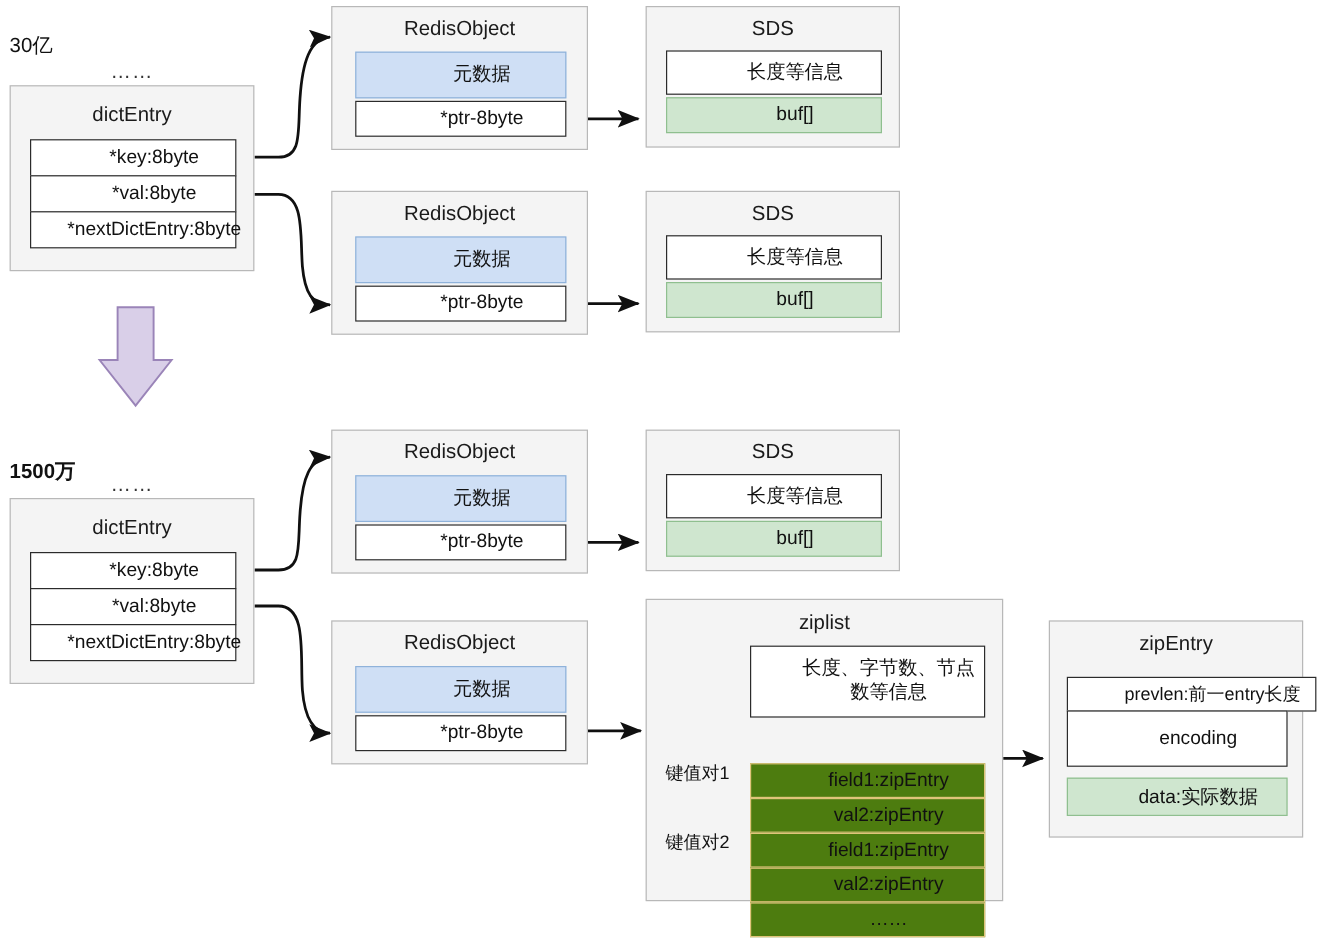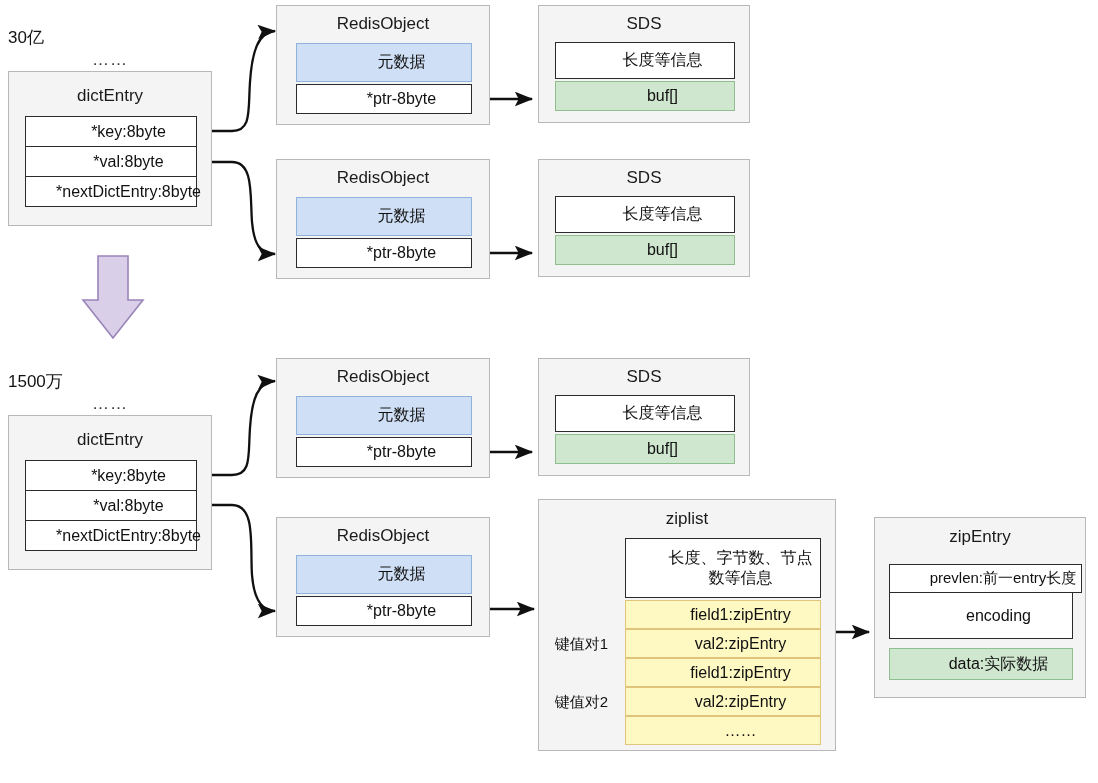--- a/index.html
+++ b/index.html
@@ -56,22 +56,23 @@
   }
   .rowbox.buf {
     background: #cfe6cf;
     border: 1.5px solid #8fbf8f;
   }
   .rowbox.data-green {
     background: #cfe6cf;
     border: 1.5px solid #8fbf8f;
   }
   .rowbox.zipentry-row {
-    background: #fef9c3;
+    background: #4d7c0f;
     border: 1.3px solid #e0c47a;
+    margin-top: 36px;
   }
   .rowbox.hdr {
     background: #ffffff;
     border: 1.7px solid #2b2b2b;
     line-height: 1.25;
     text-align: center;
     flex-direction: column;
     white-space: normal;
   }
 
@@ -167,21 +168,21 @@
     <div class="rowbox meta" style="left:19px; top:37px; width:176px; height:39px;">元数据</div>
     <div class="rowbox" style="left:19px; top:78px; width:176px; height:30px;">*ptr-8byte</div>
   </div>
 
   <div class="card" style="left:538px; top:159px; width:212px; height:118px;">
     <div class="card-title" style="top:8px;">SDS</div>
     <div class="rowbox" style="left:16px; top:36px; width:180px; height:37px;">长度等信息</div>
     <div class="rowbox buf" style="left:16px; top:75px; width:180px; height:30px;">buf[]</div>
   </div>
 
-  <div class="label" style="left:8px; top:370px; width:204px;">1500万</div>
+  <div class="label" style="left:8px; top:381px; width:204px;font-weight:bold;">1500万</div>
   <div class="dots" style="left:8px; top:394px; width:204px;">……</div>
 
   <div class="card" style="left:8px; top:415px; width:204px; height:155px;">
     <div class="card-title" style="top:14px;">dictEntry</div>
     <div class="rowbox" style="left:16px; top:44px; width:172px; height:31px;">*key:8byte</div>
     <div class="rowbox" style="left:16px; top:74px; width:172px; height:31px;">*val:8byte</div>
     <div class="rowbox" style="left:16px; top:104px; width:172px; height:31px;">*nextDictEntry:8byte</div>
   </div>
 
   <div class="card" style="left:276px; top:358px; width:214px; height:120px;">
@@ -213,18 +214,18 @@
     <div class="rowbox zipentry-row" style="left:86px; top:158px; width:196px; height:29px;">field1:zipEntry</div>
     <div class="rowbox zipentry-row" style="left:86px; top:187px; width:196px; height:29px;">val2:zipEntry</div>
     <div class="rowbox zipentry-row" style="left:86px; top:216px; width:196px; height:29px;">……</div>
   </div>
 
   <div class="label small" style="left:542px; top:635px; width:66px; text-align:right;">键值对1</div>
   <div class="label small" style="left:542px; top:693px; width:66px; text-align:right;">键值对2</div>
 
   <div class="card" style="left:874px; top:517px; width:212px; height:181px;">
     <div class="card-title" style="top:9px;">zipEntry</div>
-    <div class="rowbox" style="left:14px; top:46px; width:193px; height:29px; font-size:15px;">prevlen:前一entry长度</div>
+    <div class="rowbox" style="left:14px; top:46px; width:208px; height:29px; font-size:15px;">prevlen:前一entry长度</div>
     <div class="rowbox" style="left:14px; top:74px; width:184px; height:47px;">encoding</div>
     <div class="rowbox data-green" style="left:14px; top:130px; width:184px; height:32px;">data:实际数据</div>
   </div>
 
 </div>
 
 </body></html>

